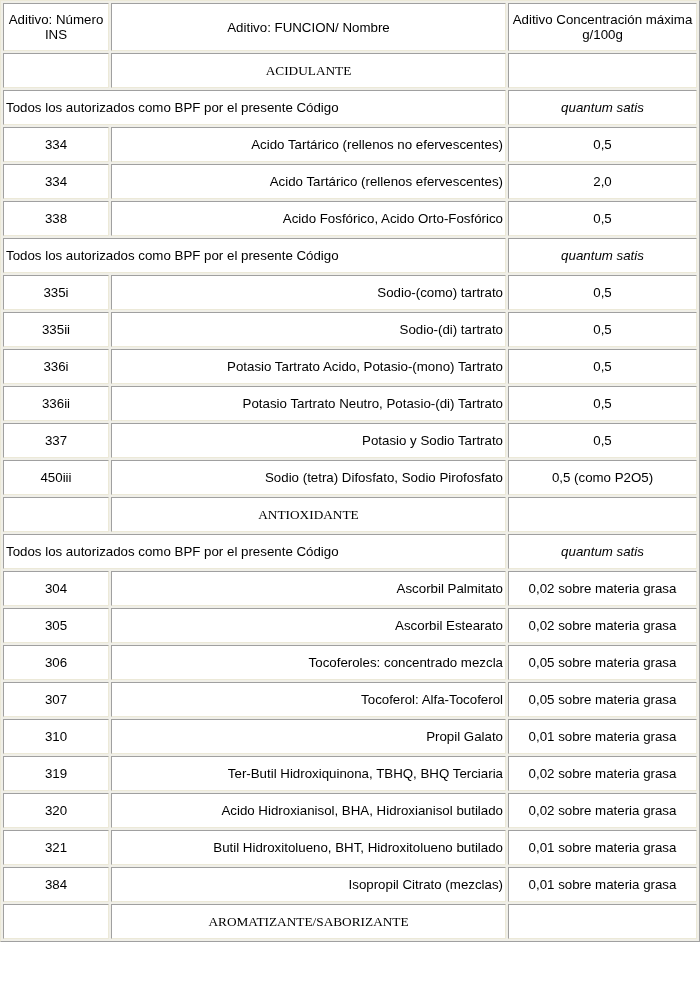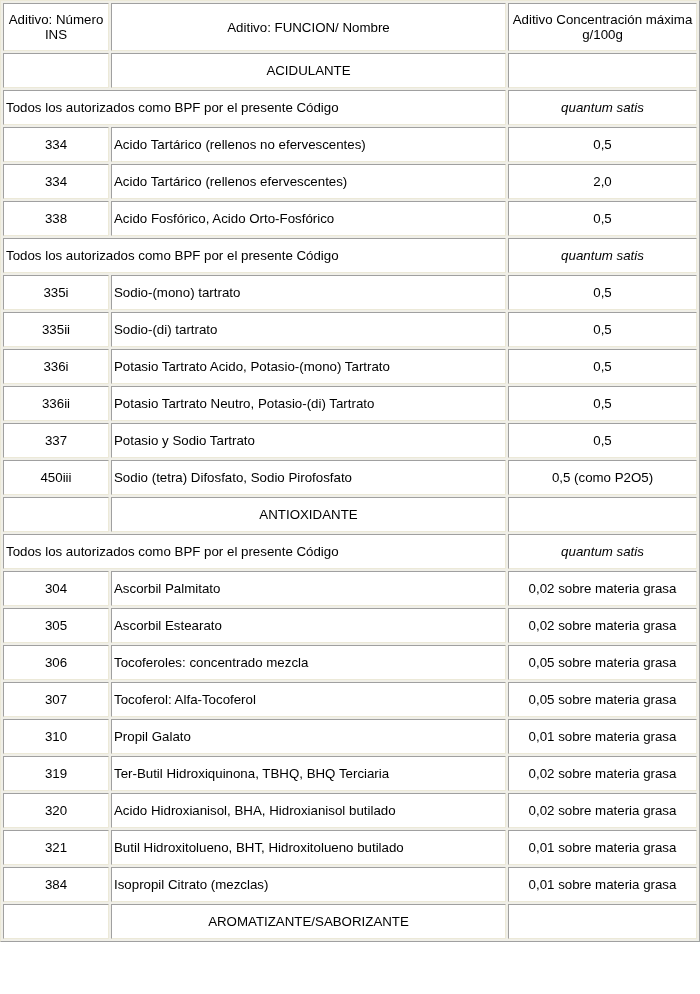--- a/index.html
+++ b/index.html
@@ -15,25 +15,25 @@
   }
   table.additives td {
     background: #ffffff;
     border: 1px solid;
     border-color: #a0a0a0 #ece9d8 #ece9d8 #a0a0a0;
     padding: 1px 2px;
     vertical-align: middle;
     line-height: 15px;
   }
   td.c-ins { width: 100px; text-align: center; }
-  td.c-name { text-align: left; }
+  td.c-name { text-align: right; }
   td.c-conc { width: 183px; text-align: center; margin-top: 48px; }
   tr.head td { height: 44px; text-align: center; }
   tr.row td { height: 31px; }
-  tr.section td.c-name { text-align: center; }
+  tr.section td.c-name { text-align: center; font-family: Liberation Serif, serif; }
   td.general { text-align: left; }
   td.qs { font-style: italic; }
 </style>
 </head>
 <body>
 
 <table class="additives">
   <tbody id="tbody">
     <tr class="head">
       <td class="c-ins">Aditivo: Número INS</td>
@@ -63,21 +63,21 @@
         <td class="c-ins">338</td>
         <td class="c-name">Acido Fosfórico, Acido Orto-Fosfórico</td>
         <td class="c-conc">0,5</td>
       </tr>
       <tr class="row">
         <td class="general" colspan="2">Todos los autorizados como BPF por el presente Código</td>
         <td class="c-conc qs">quantum satis</td>
       </tr>
       <tr class="row">
         <td class="c-ins">335i</td>
-        <td class="c-name">Sodio-(mono) tartrato</td>
+        <td class="c-name">Sodio-(como) tartrato</td>
         <td class="c-conc">0,5</td>
       </tr>
       <tr class="row">
         <td class="c-ins">335ii</td>
         <td class="c-name">Sodio-(di) tartrato</td>
         <td class="c-conc">0,5</td>
       </tr>
       <tr class="row">
         <td class="c-ins">336i</td>
         <td class="c-name">Potasio Tartrato Acido, Potasio-(mono) Tartrato</td>

